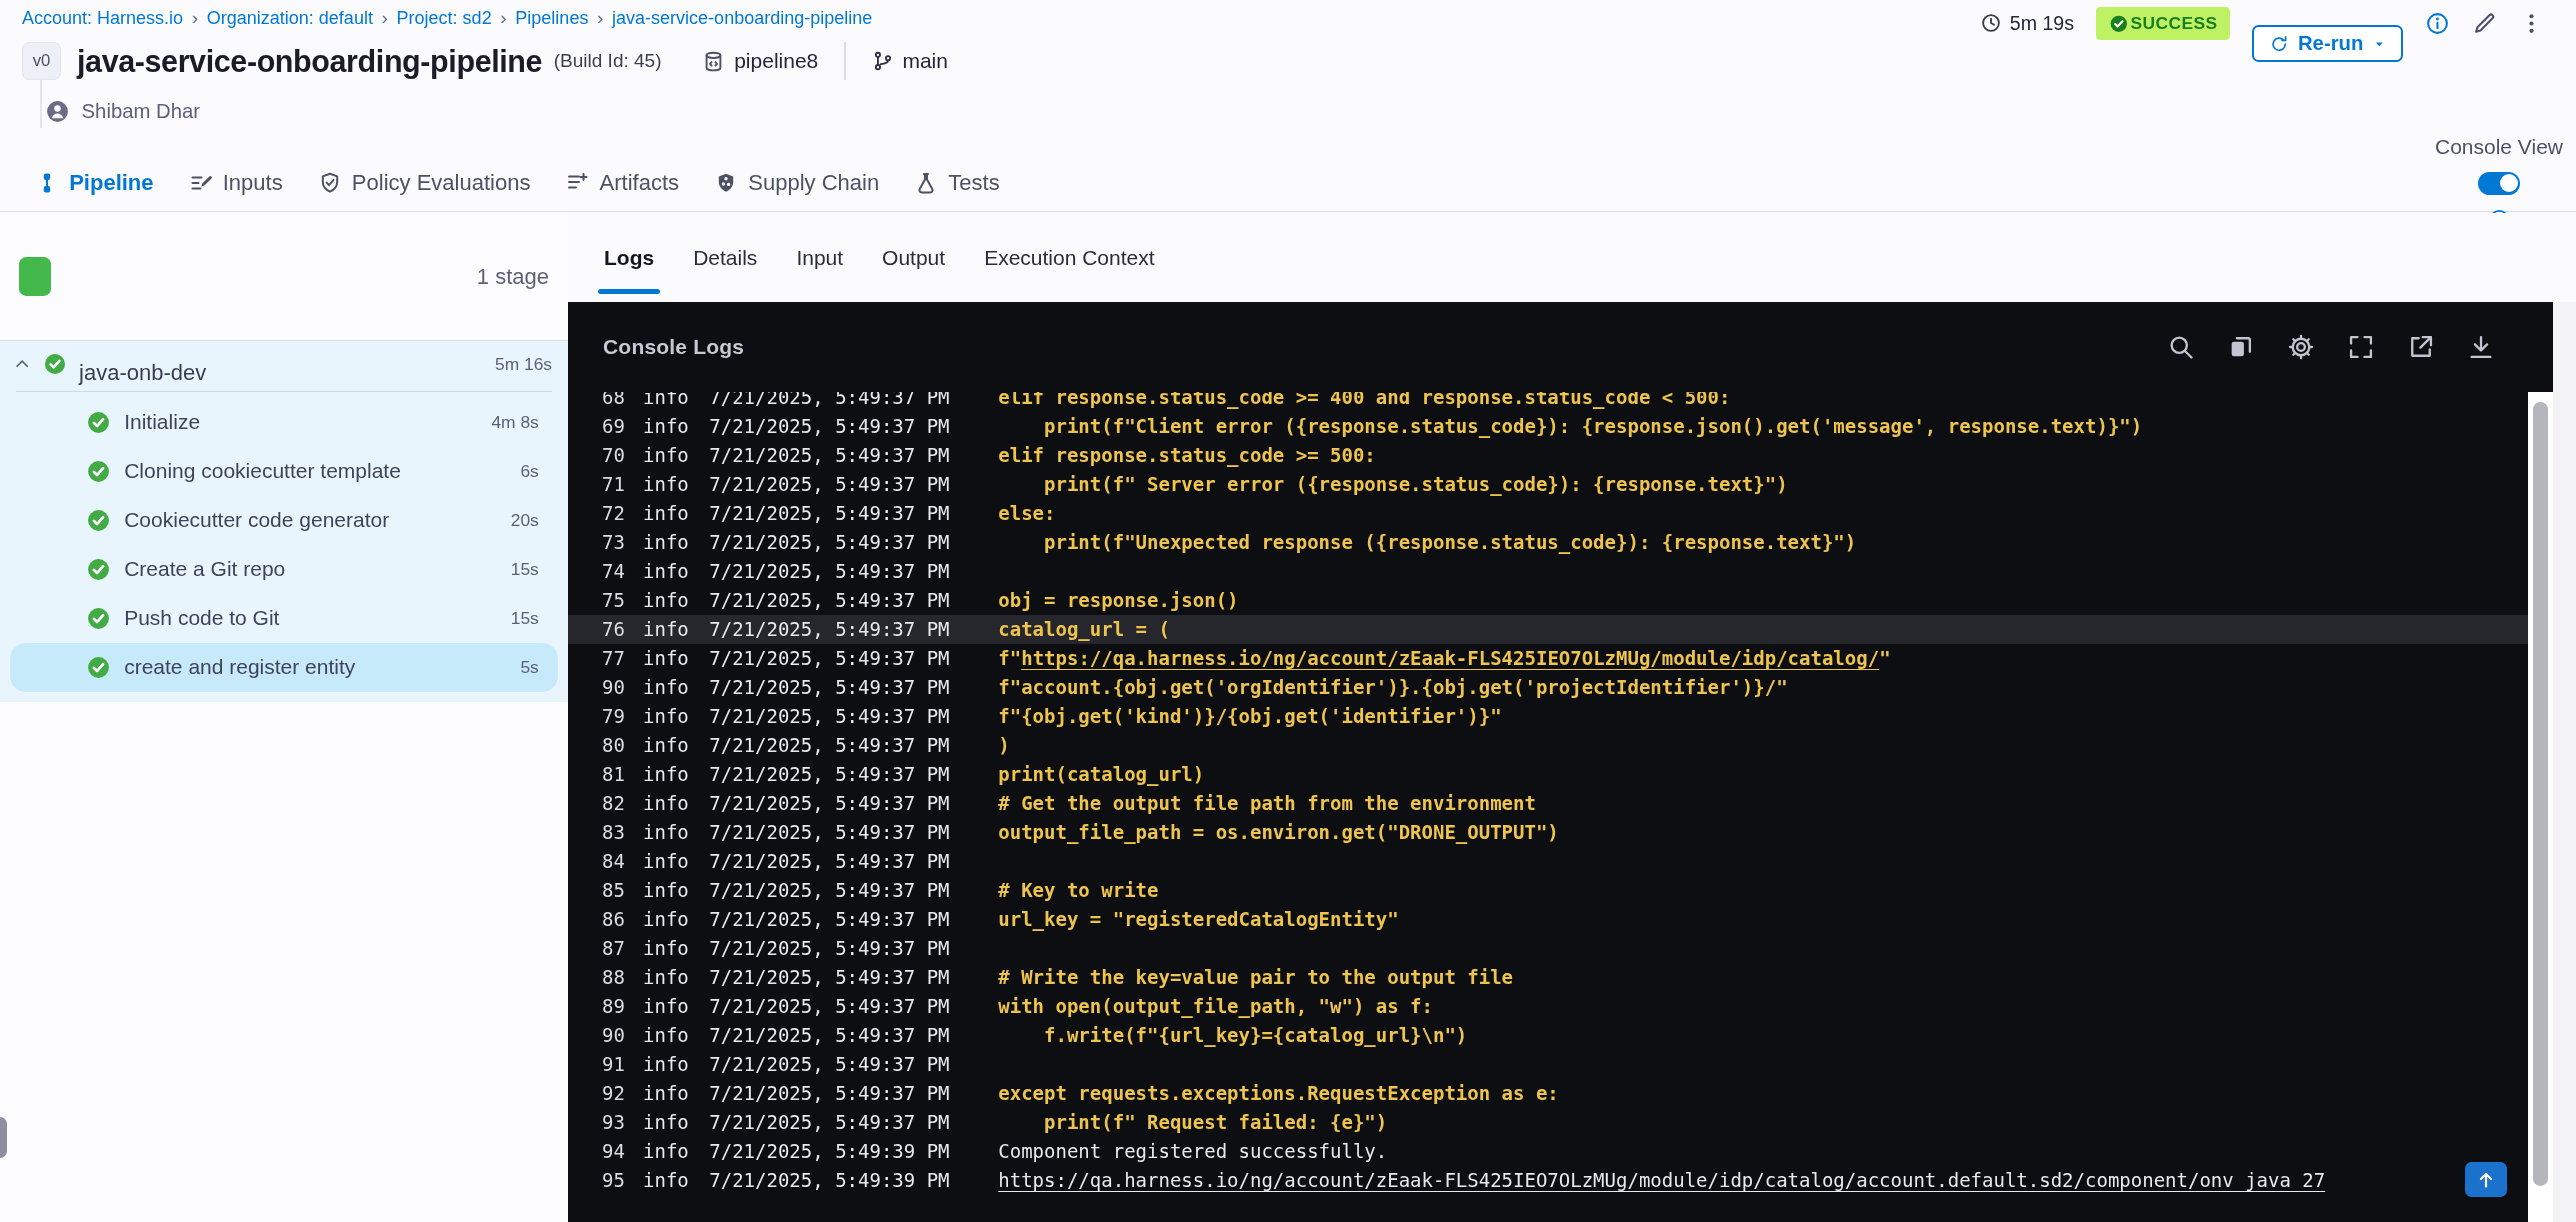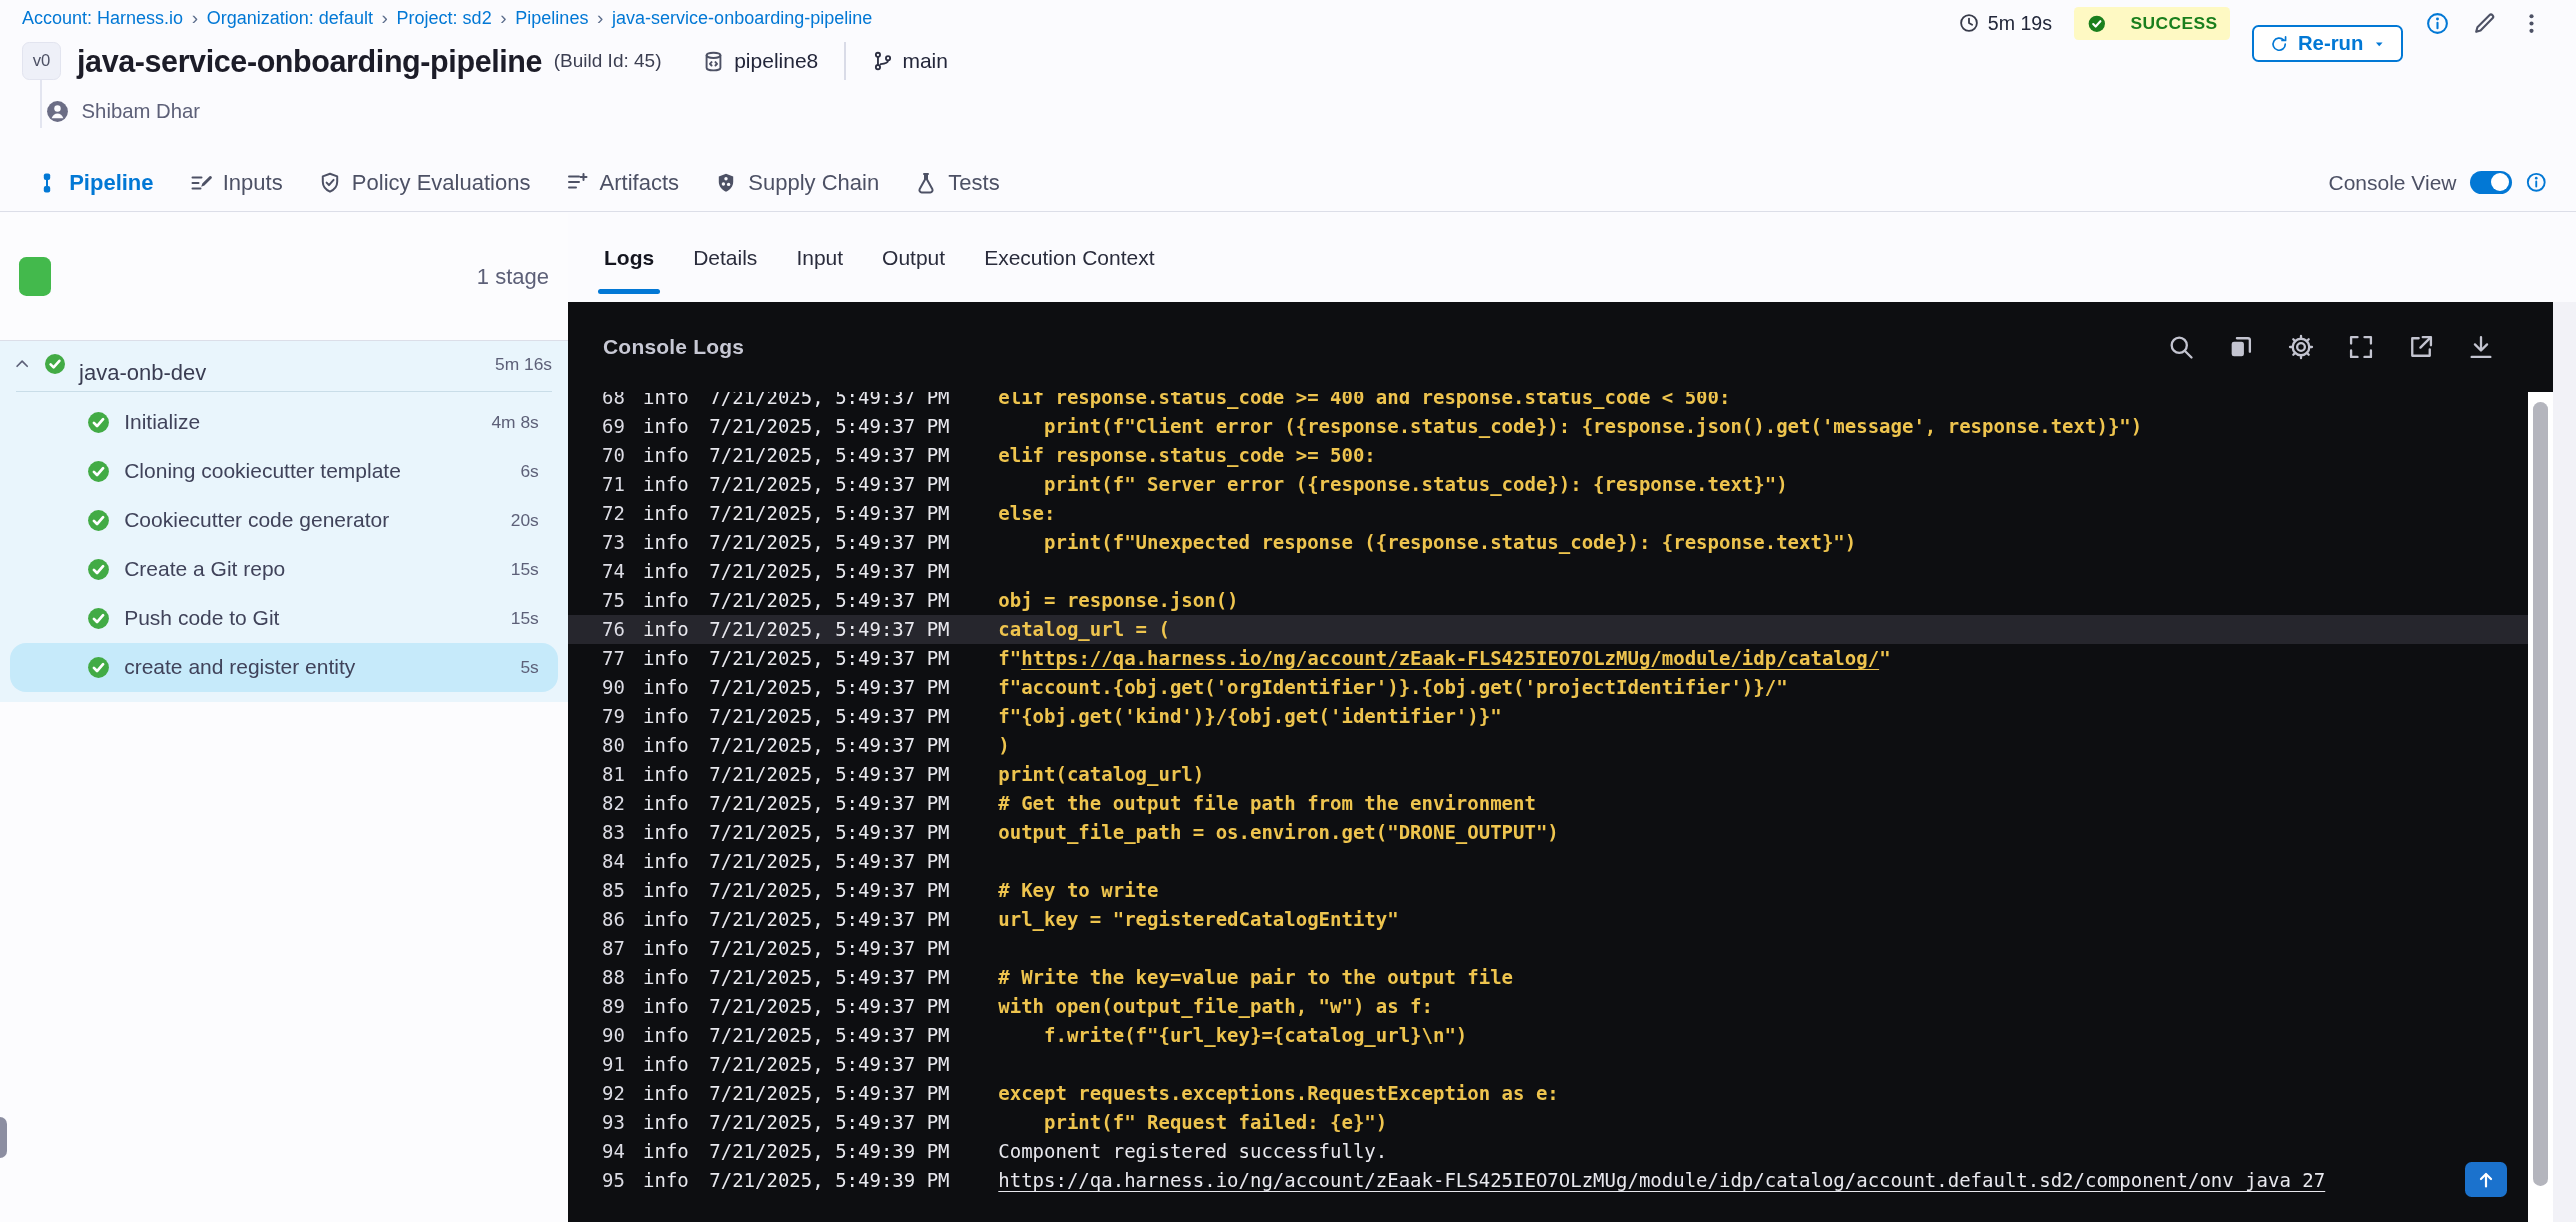--- a/index.html
+++ b/index.html
@@ -12,21 +12,21 @@
   
   .topbar { position:absolute; left:0; top:0; width:100%; height:212px; background:#fbfbfe; border-bottom:1.5px solid #dcdee8; }
 
   .breadcrumb { position:absolute; left:22px; top:5.8px; height:25px; display:flex; align-items:center; gap:8.7px; font-size:18px; color:#0278d5; }
   .crumb { cursor:pointer; }
   .crumb-sep { color:#5c6d8c; font-size:19px; }
 
   .top-actions { position:absolute; right:32px; top:2.9px; height:41px; display:flex; align-items:center; gap:22px; }
   .duration { display:flex; align-items:center; gap:7.3px; font-size:19.6px; color:#22273a; }
   .duration .ic { width:22px; height:22px; color:#383b4a; }
-  .status-badge { display:flex; align-items:center; gap:24px; background:#fef9c3; color:#1a7f1d; font-weight:bold; font-size:17.4px; letter-spacing:0.4px; padding:5.8px 13px; border-radius:4.4px; }
+  .status-badge { display:flex; align-items:center; gap:2px; background:#bef264; color:#1a7f1d; font-weight:bold; font-size:17.4px; letter-spacing:0.4px; padding:5.8px 13px; border-radius:4.4px; }
   .status-badge .ic { width:19.6px; height:19.6px; color:#1a7f1d; }
   .rerun-btn { display:flex; align-items:center; gap:8.7px; background:#ffffff; border:2.2px solid #0278d5; color:#0278d5; border-radius:6.5px; padding:5.1px 14.5px; font-size:20.3px; font-weight:bold; cursor:pointer;margin-top:41px; }
   .rerun-btn .ic { width:20.3px; height:20.3px; }
   .iconbtn { background:none; border:none; cursor:pointer; }
   .iconbtn .ic { width:25px; height:25px; }
   .c-blue { color:#0278d5; } .c-gray { color:#4d5165; }
 
   .title-row { position:absolute; left:22px; top:38px; height:46px; display:flex; align-items:center; }
   .v-badge { width:39px; height:38px; background:#eef0f8; border:0.7px solid #e2e4ef; border-radius:7.3px; display:flex; align-items:center; justify-content:center; font-size:16.7px; color:#4d5165; }
   .v-line { position:absolute; left:40px; top:80px; width:1.5px; height:48px; background:#e3e5f0; }
@@ -38,21 +38,21 @@
   .branch-ref { display:flex; align-items:center; gap:8.7px; font-size:21px; color:#23263a; }
   .branch-ref .ic { width:22px; height:22px; color:#2c2f42; }
 
   .user-row { position:absolute; left:45px; top:97px; height:29px; display:flex; align-items:center; gap:11.6px; font-size:20.3px; color:#5d6078; }
   .user-row .ic { width:25px; height:25px; color:#6b6d85; }
 
   .main-tabs { position:absolute; left:0; bottom:0; width:100%; height:57px; display:flex; align-items:center; padding-left:35px; gap:35px; }
   .main-tab { display:flex; align-items:center; gap:10.2px; font-size:22px; color:#4d5165; cursor:pointer; }
   .main-tab .ic { width:24px; height:24px; }
   .main-tab.active { color:#0278d5; font-weight:bold; }
-  .console-view { margin-left:auto; display:flex; align-items:center; gap:13px; padding-right:29px; }
+  .console-view { margin-left:auto; display:flex; align-items:center; gap:13px; padding-right:13px;flex-direction:column; }
   .console-view-label { font-size:21px; color:#4d5165; }
   .toggle { width:42px; height:22.5px; border-radius:11.6px; background:#0278d5; position:relative; cursor:pointer; }
   .toggle .knob { position:absolute; right:2.2px; top:2.2px; width:18px; height:18px; border-radius:50%; background:#ffffff; }
   .console-view .ic { width:22.5px; height:22.5px; color:#0278d5; }
 
   
   .content { position:absolute; left:0; top:213px; width:100%; height:1009px; display:flex; }
 
   .sidebar { width:568px; background:#fcfcfe; position:relative; flex:none; }
   .stage-bar { height:128px; border-bottom:1.5px solid #dcdee8; display:flex; align-items:center; justify-content:space-between; padding:0 19px; }

